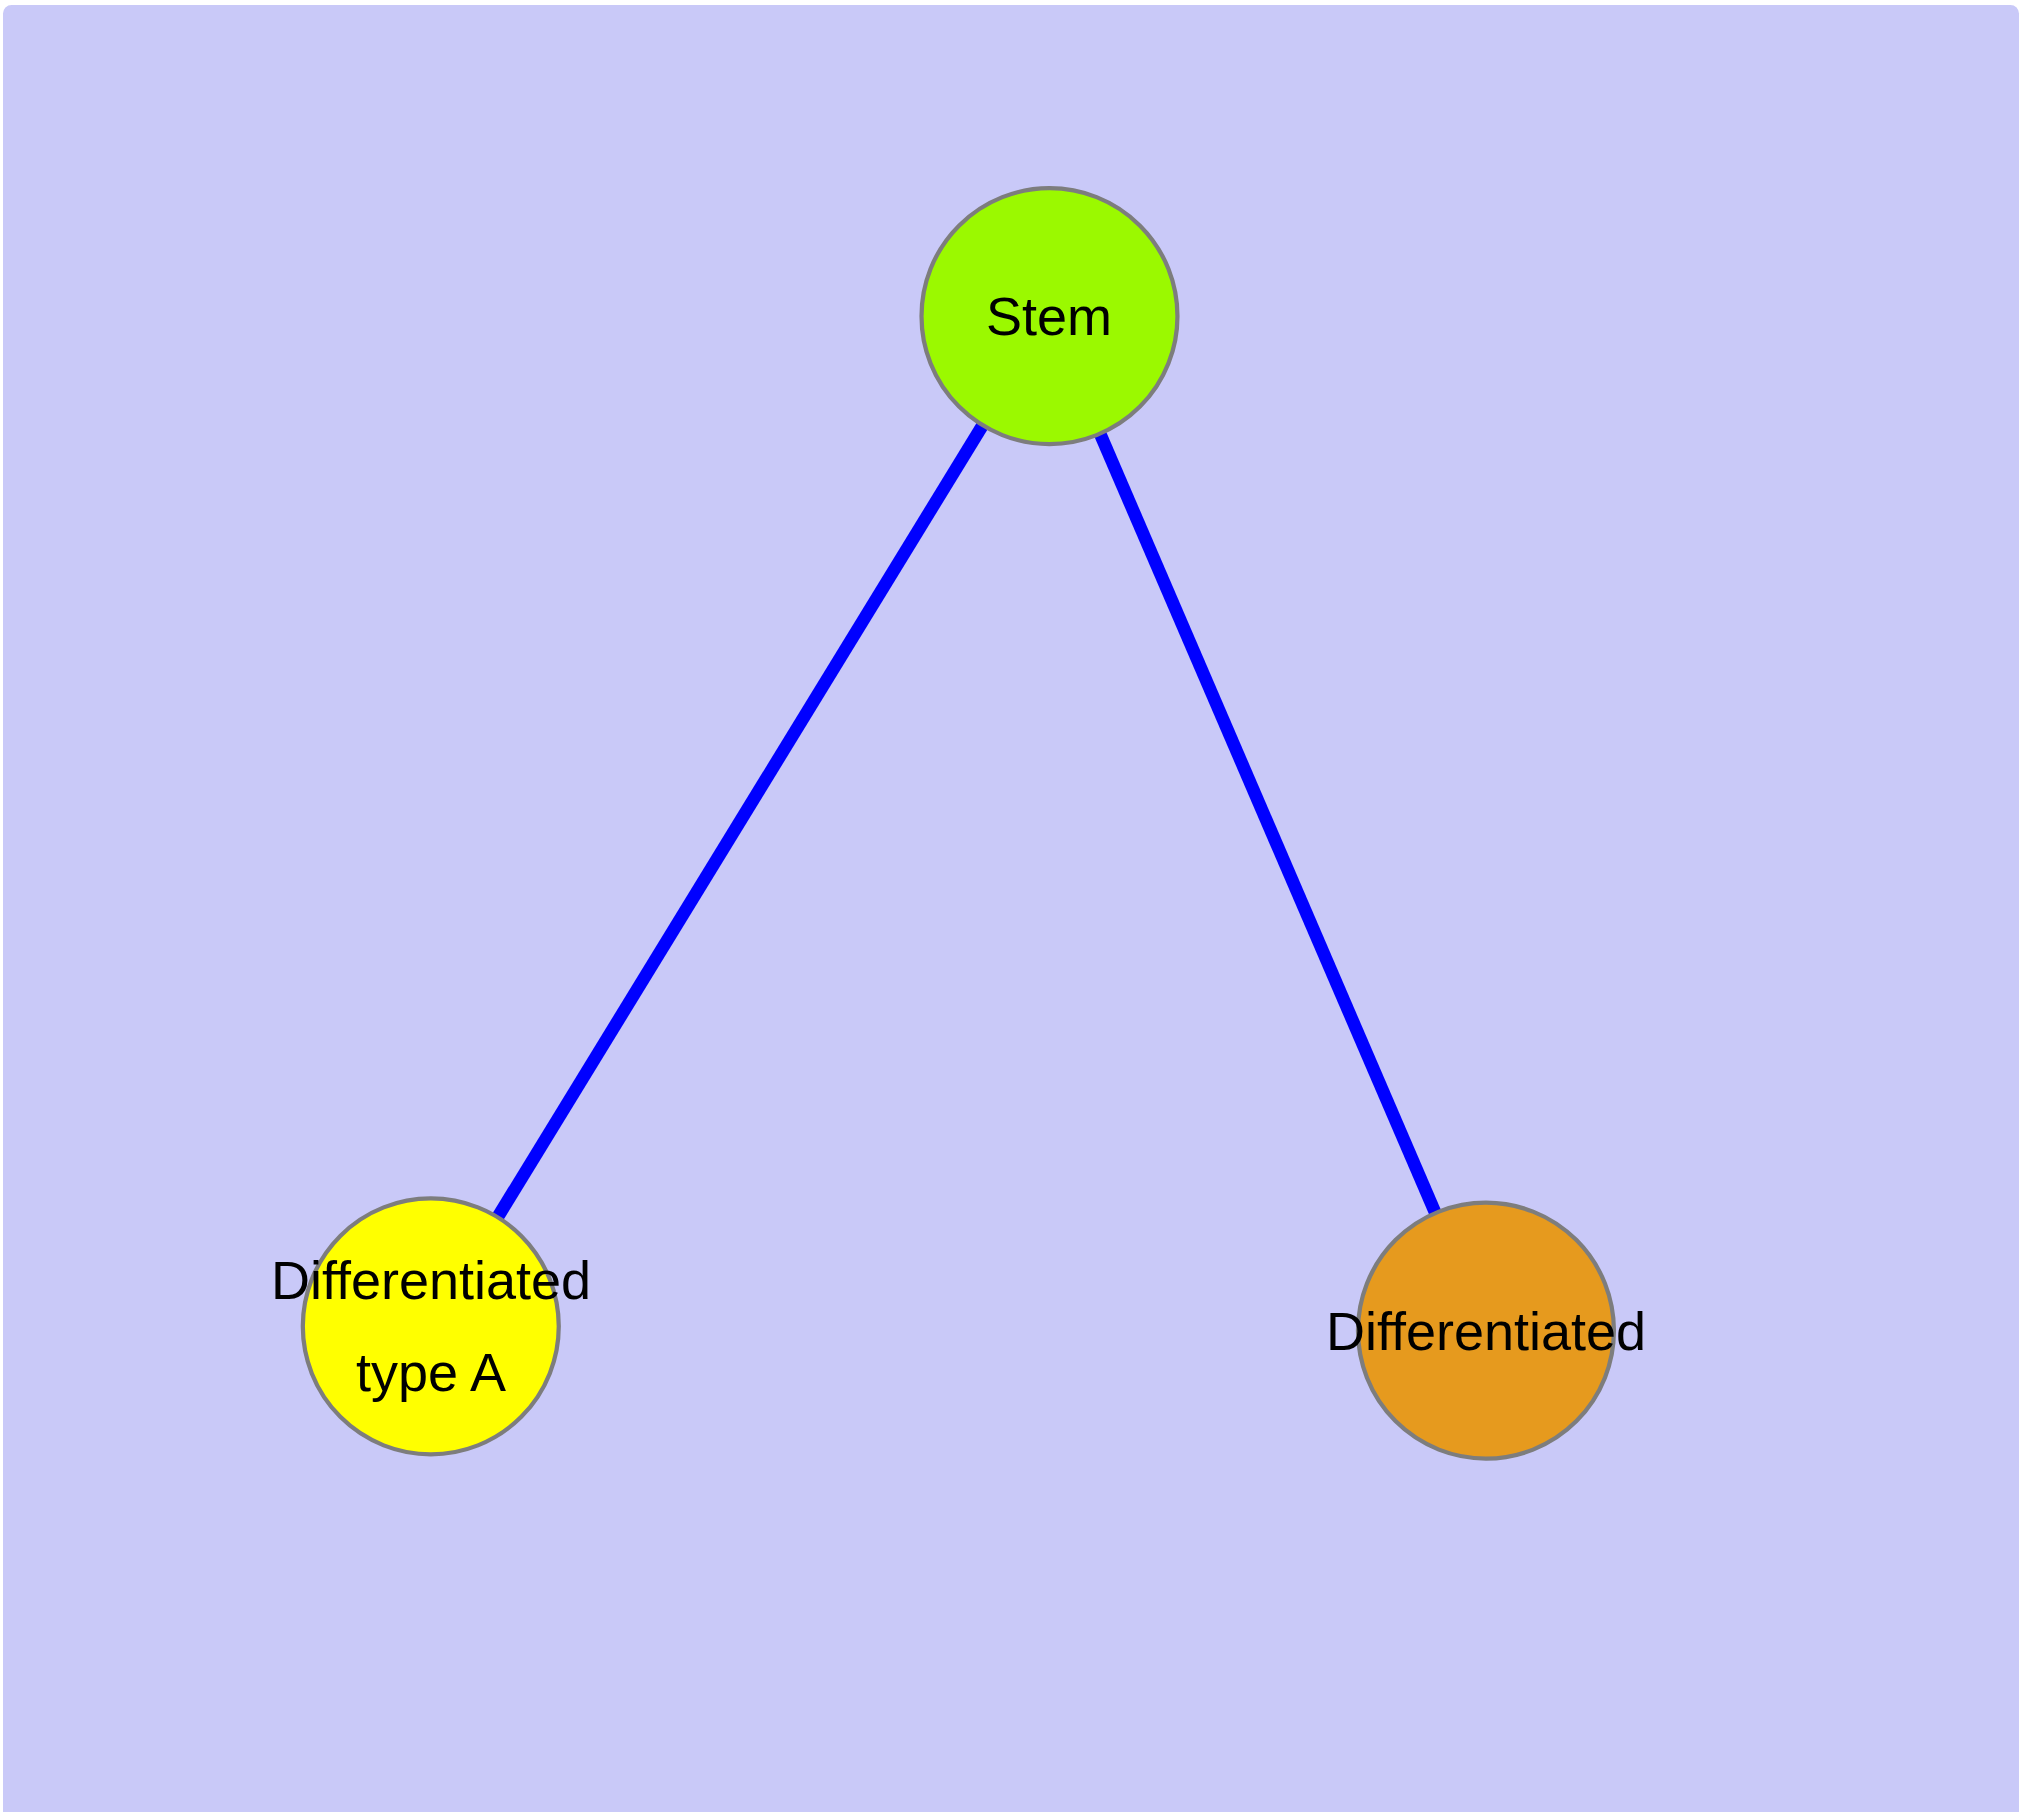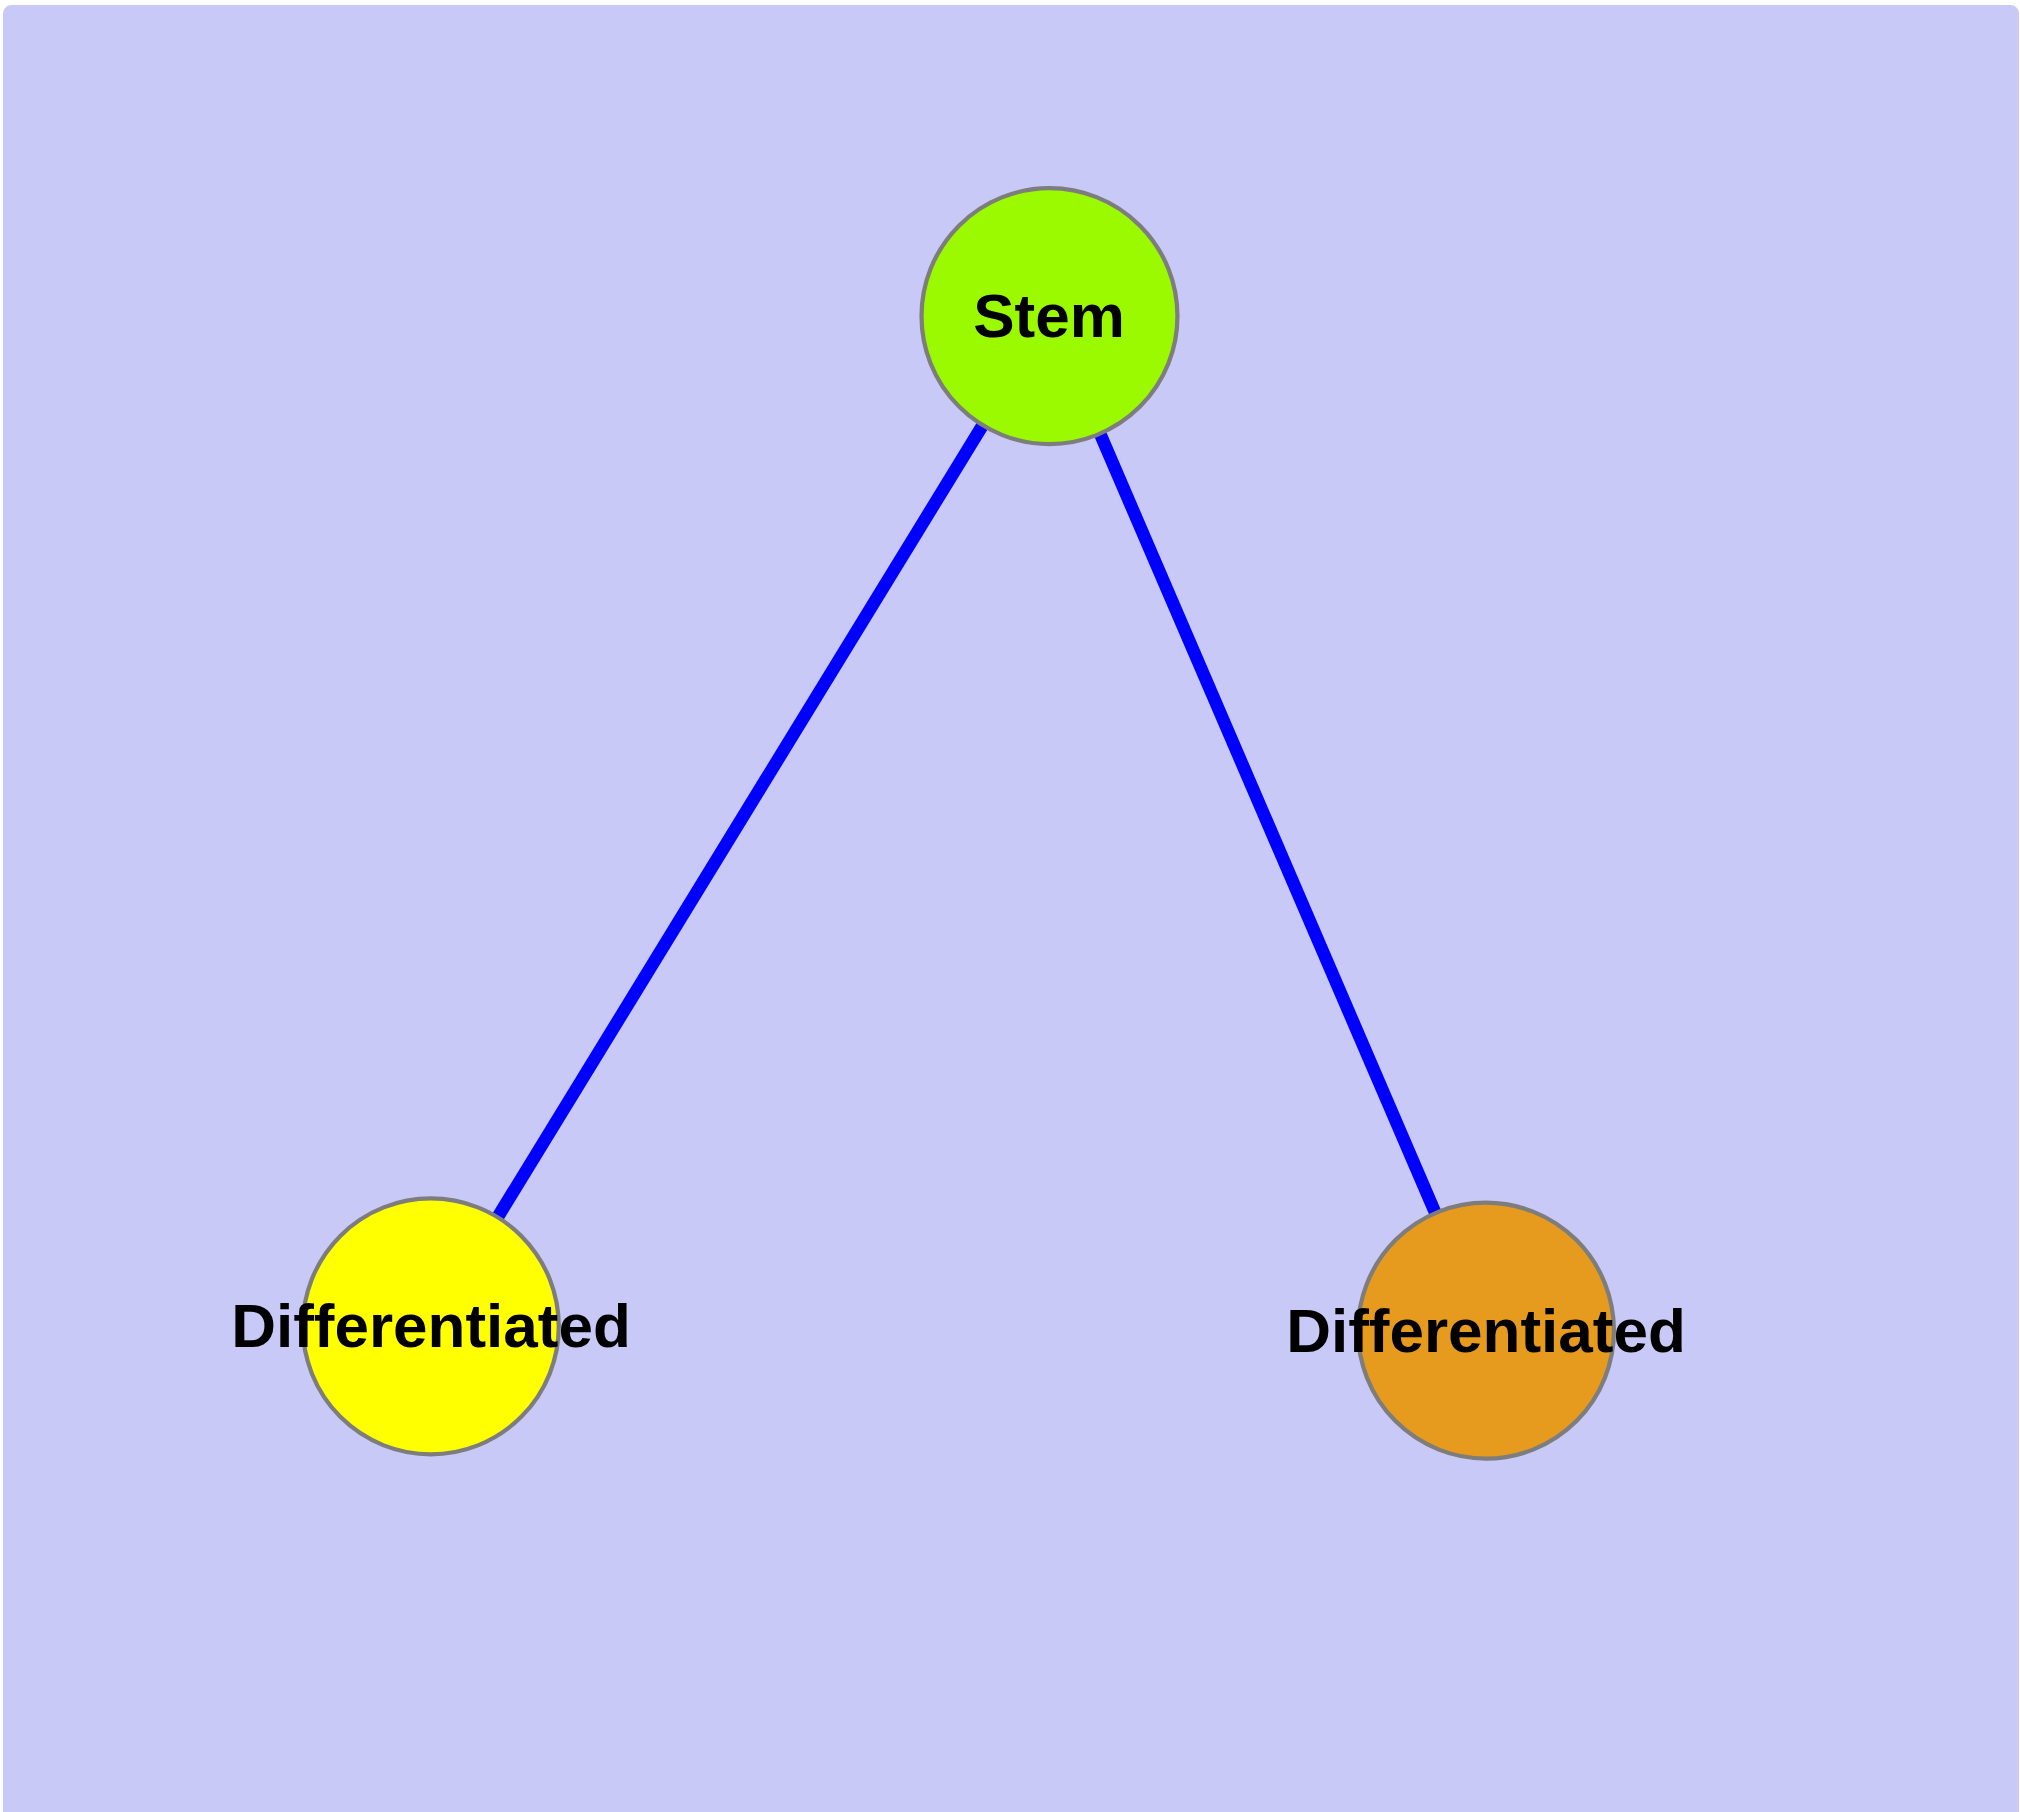--- a/index.html
+++ b/index.html
@@ -28,22 +28,22 @@
     left: 0;
     top: 0;
     width: 2021px;
     height: 1812px;
     display: block;
   }
   .node-label {
     position: absolute;
     transform: translate(-50%, -50%);
     text-align: center;
-    font-weight: bold;
-    font-size: 62px;
+    font-weight: normal;
+    font-size: 54px;
     line-height: 92px;
     white-space: nowrap;
     letter-spacing: 0px;
   }
   .node-label span { display: block; }
 </style>
 </head>
 <body>
 
 <div class="stage">
@@ -58,19 +58,20 @@
         <circle cx="508" cy="1565" r="151" fill="#FFFF00" stroke="#7D7D7D" stroke-width="5"></circle>
         <circle cx="1753" cy="1570" r="151" fill="#E69A1E" stroke="#7D7D7D" stroke-width="5"></circle>
       </g>
   </svg>
   <div id="label-layer">
       <div class="node-label" style="left: 1049px; top: 316px; color: rgb(0, 0, 0);">
         <span>Stem</span>
       </div>
       <div class="node-label" style="left: 431px; top: 1326px; color: rgb(0, 0, 0);">
         <span>Differentiated</span>
+        <span>type A</span>
       </div>
       <div class="node-label" style="left: 1486px; top: 1331px; color: rgb(0, 0, 0);">
         <span>Differentiated</span>
       </div>
     </div>
 </div>
 
 
 </body></html>

